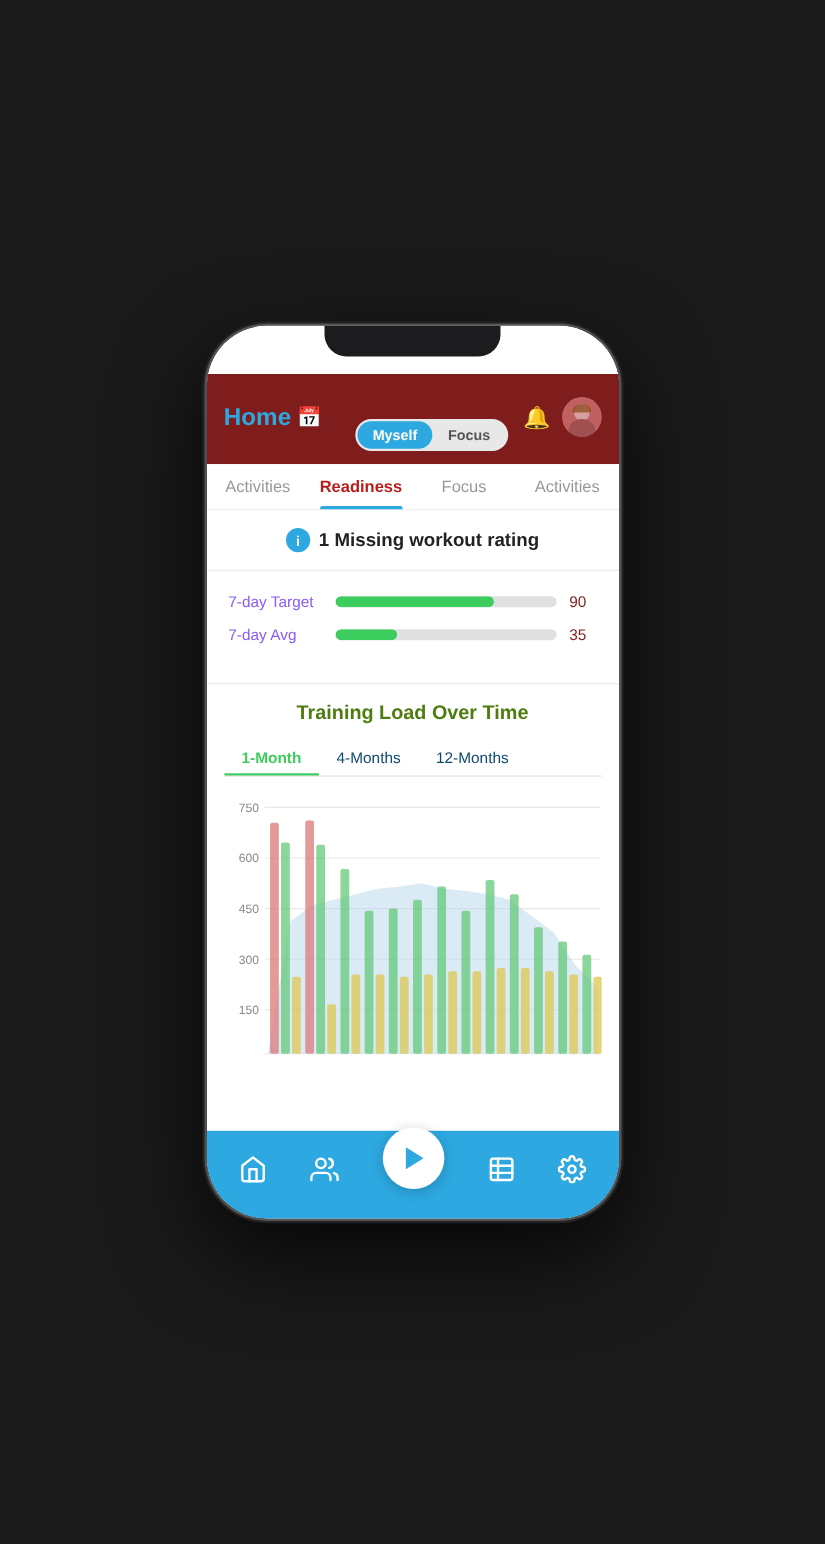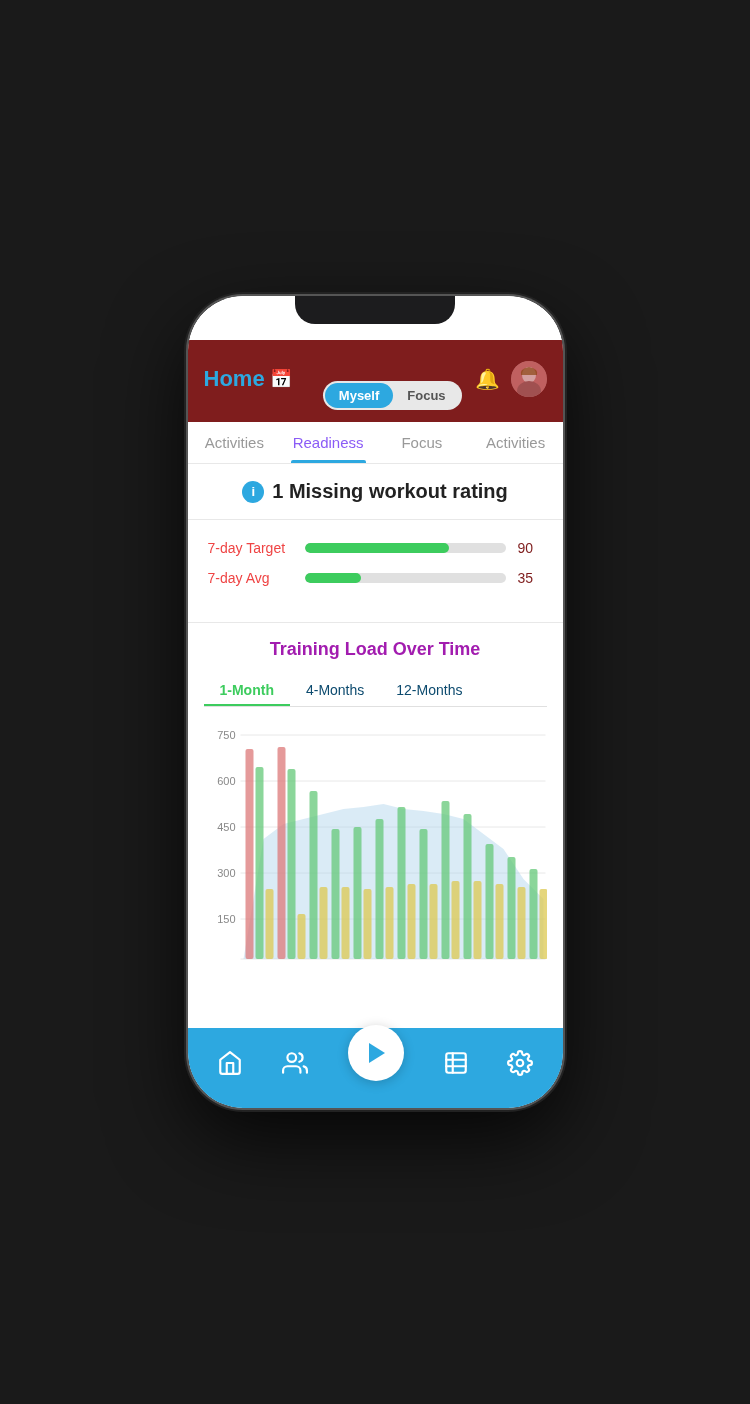--- a/index.html
+++ b/index.html
@@ -152,22 +152,22 @@
       text-align: center;
       padding: 12px 1px;
       font-size: 15px;
       font-weight: 500;
       color: #999;
       position: relative;
       cursor: pointer;
     }
 
     .tab.active {
-      color: #8b5cf6;
-      font-weight: 400;
+      color: #b91c1c;
+      font-weight: 700;
     }
 
     .tab.active::after {
       content: '';
       position: absolute;
       bottom: 0;
       left: 10%;
       width: 80%;
       height: 3px;
       background: #2da8e0;
@@ -200,21 +200,21 @@
       display: flex;
       align-items: center;
       justify-content: center;
       color: white;
       font-size: 13px;
       font-weight: 700;
       flex-shrink: 0;
     }
 
     .alert-text {
-      font-size: 20px;
+      font-size: 17px;
       font-weight: 600;
       color: #222;
     }
 
     
     .progress-section {
       padding: 20px 20px 20px;
       border-bottom: 1px solid #e8e8e8;
     }
 
@@ -224,21 +224,21 @@
       margin-bottom: 14px;
       gap: 12px;
     }
 
     .progress-row:last-child {
       margin-bottom: 16px;
     }
 
     .progress-label {
       font-size: 14px;
-      color: #ef4444;
+      color: #8b5cf6;
       width: 85px;
       flex-shrink: 0;
     }
 
     .progress-bar-container {
       flex: 1;
       height: 10px;
       background: #e0e0e0;
       border-radius: 5px;
       overflow: hidden;
@@ -259,21 +259,21 @@
     }
 
     
     .chart-section {
       padding: 16px 16px 0;
     }
 
     .chart-title {
       font-size: 18px;
       font-weight: 700;
-      color: #a21caf;
+      color: #4d7c0f;
       text-align: center;
       margin-bottom: 14px;
     }
 
     .time-tabs {
       display: flex;
       gap: 0;
       margin-bottom: 12px;
       border-bottom: 1px solid #e0e0e0;
     }

